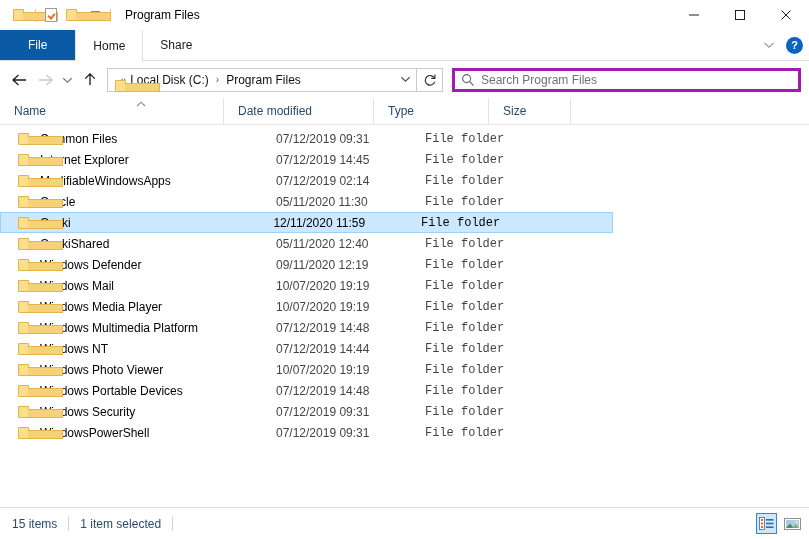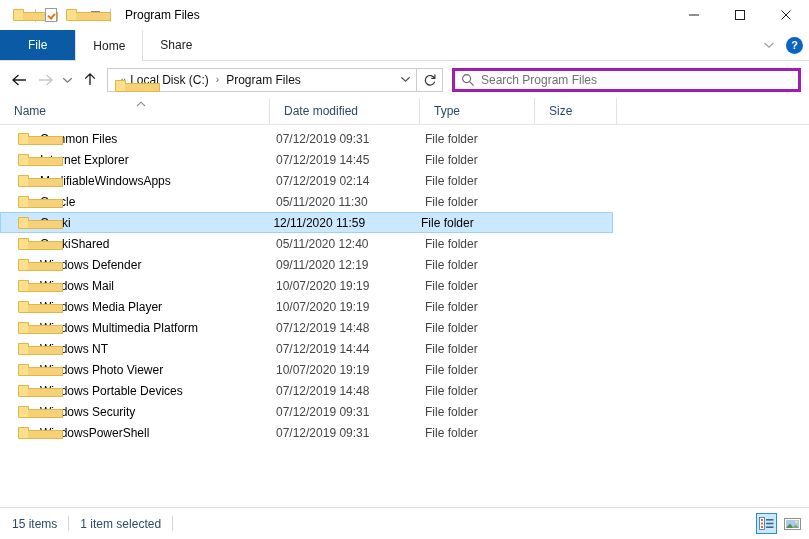--- a/index.html
+++ b/index.html
@@ -277,21 +277,21 @@
   .col {
     display: flex;
     align-items: center;
     box-sizing: border-box;
     font-size: 12px;
     color: #2a4a6b;
     position: relative;
     padding-left: 14px;
     border-right: 1px solid #e2e2e2;
   }
-  .col.c-name { width: 270px; padding-left: 14px; }
+  .col.c-name { width: 224px; padding-left: 14px; }
   .col.c-date { width: 150px; }
   .col.c-type { width: 115px; }
   .col.c-size { width: 82px; }
   .sortcaret {
     position: absolute;
     left: 136px;
     top: 2px;
     font-size: 9px;
     color: #8a8a8a;
     line-height: 1;
@@ -324,21 +324,21 @@
   }
   .cell-name {
     width: 270px;
     display: flex;
     align-items: center;
     padding-left: 17px;
     color: #000000;
   }
   .cell-name .nm { margin-left: 7px; }
   .cell-date { width: 150px; padding-left: 5px; color: #444444; }
-  .cell-type { width: 115px; padding-left: 4px; color: #444444; }
+  .cell-type { width: 115px; padding-left: 4px; color: #444444; font-family: Liberation Mono, monospace; }
   .cell-size { width: 82px; color: #444444; }
   .row.selected .cell-name,
   .row.selected .cell-date,
   .row.selected .cell-type { color: #000000; }
 
   
   .statusbar {
     height: 31px;
     flex: 0 0 auto;
     background: #ffffff;

